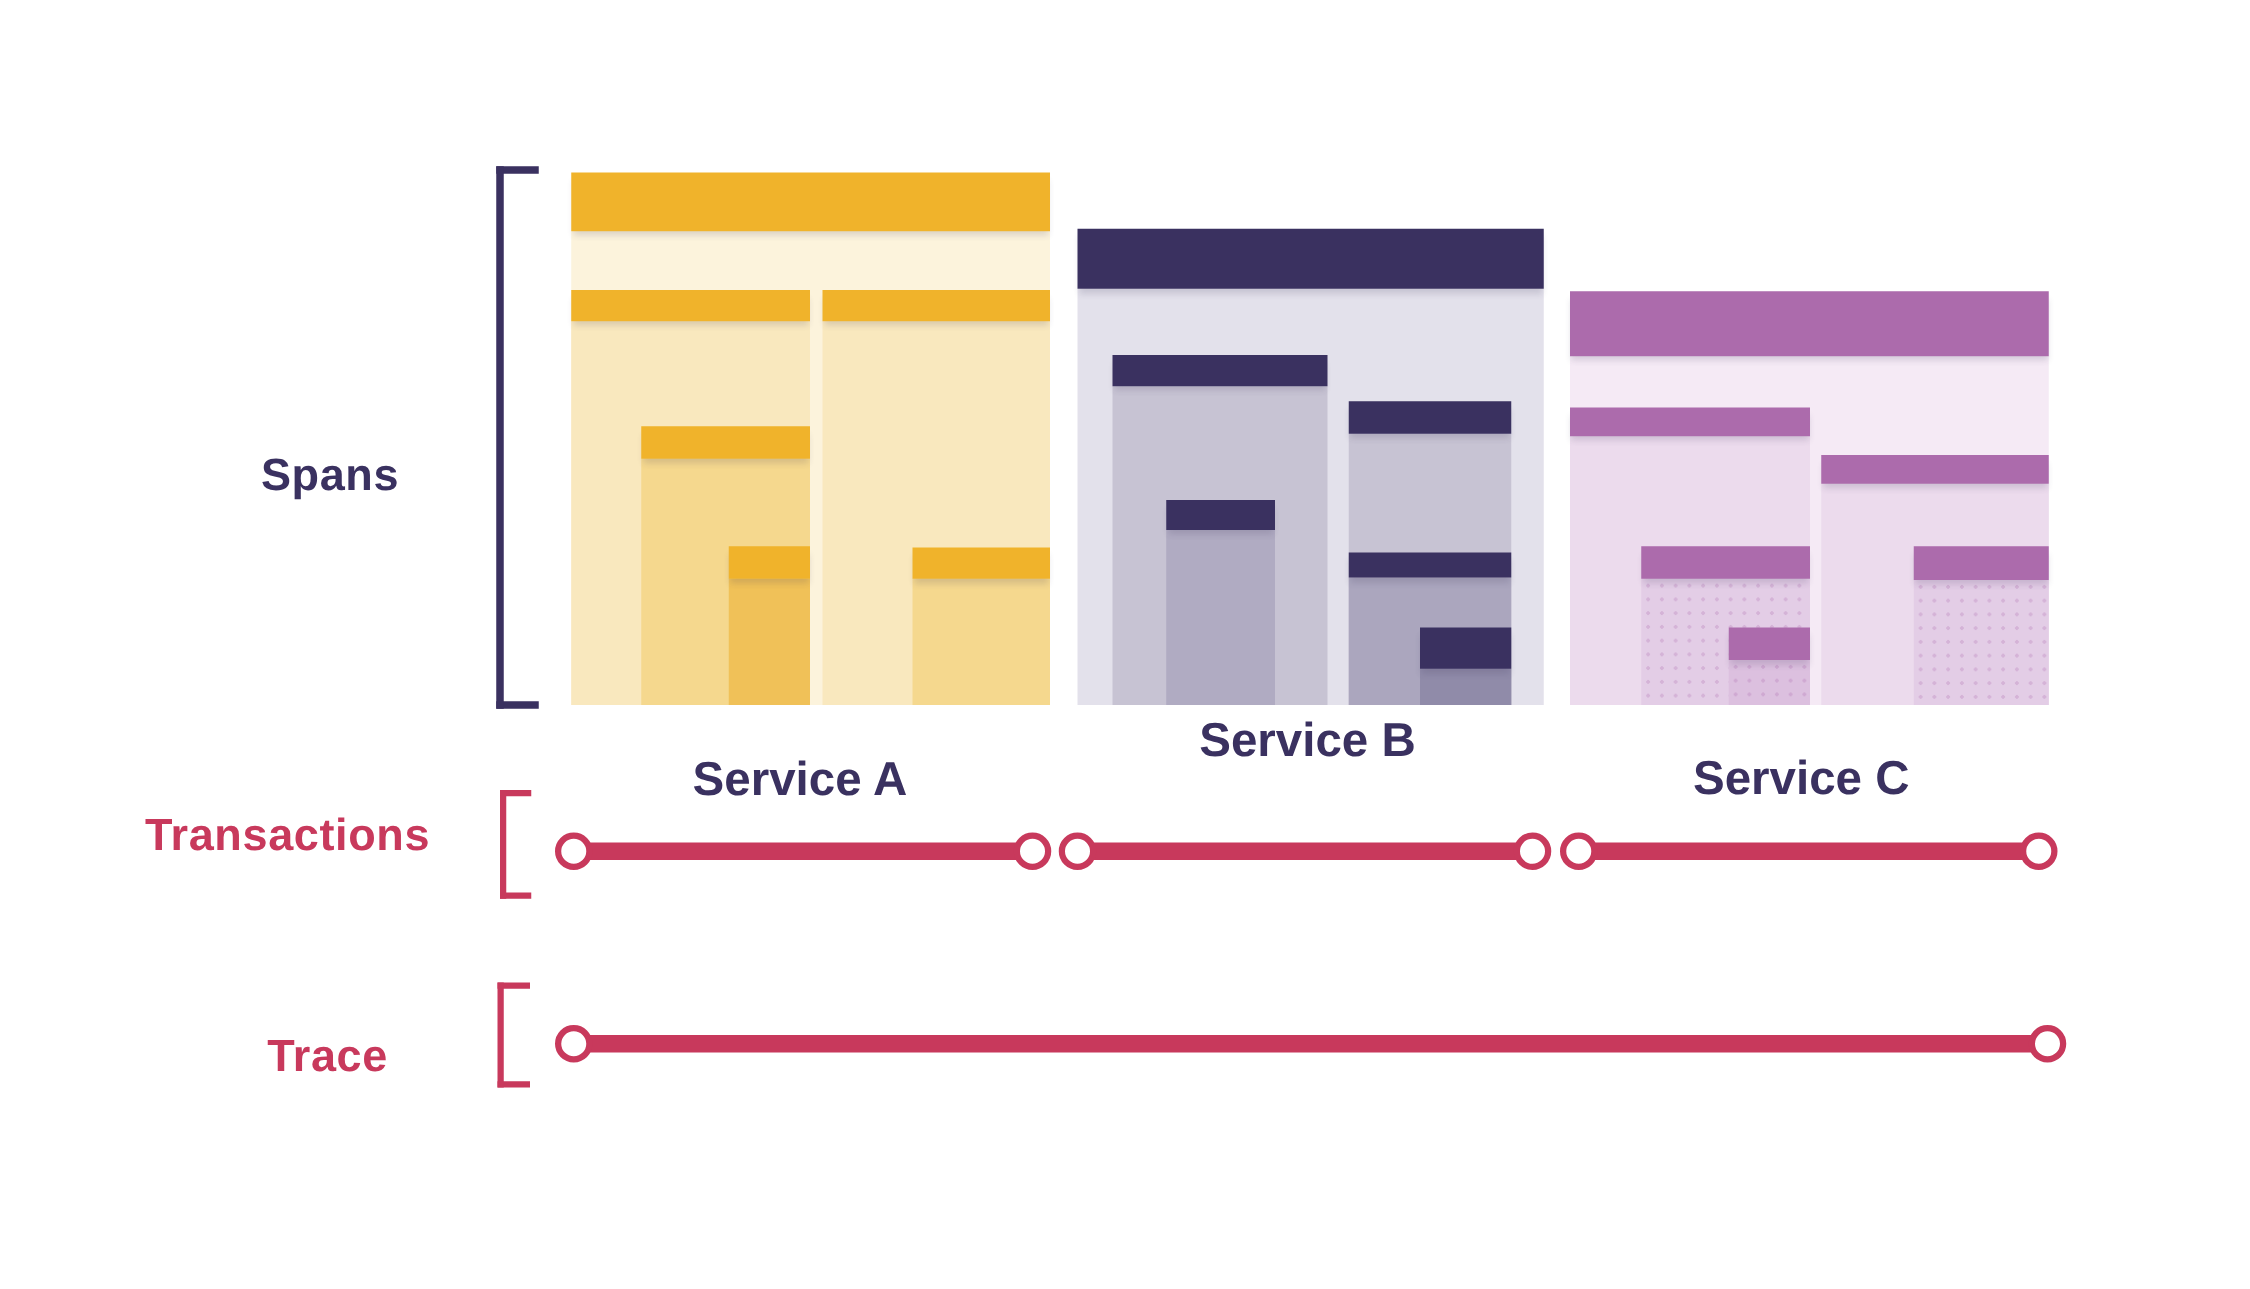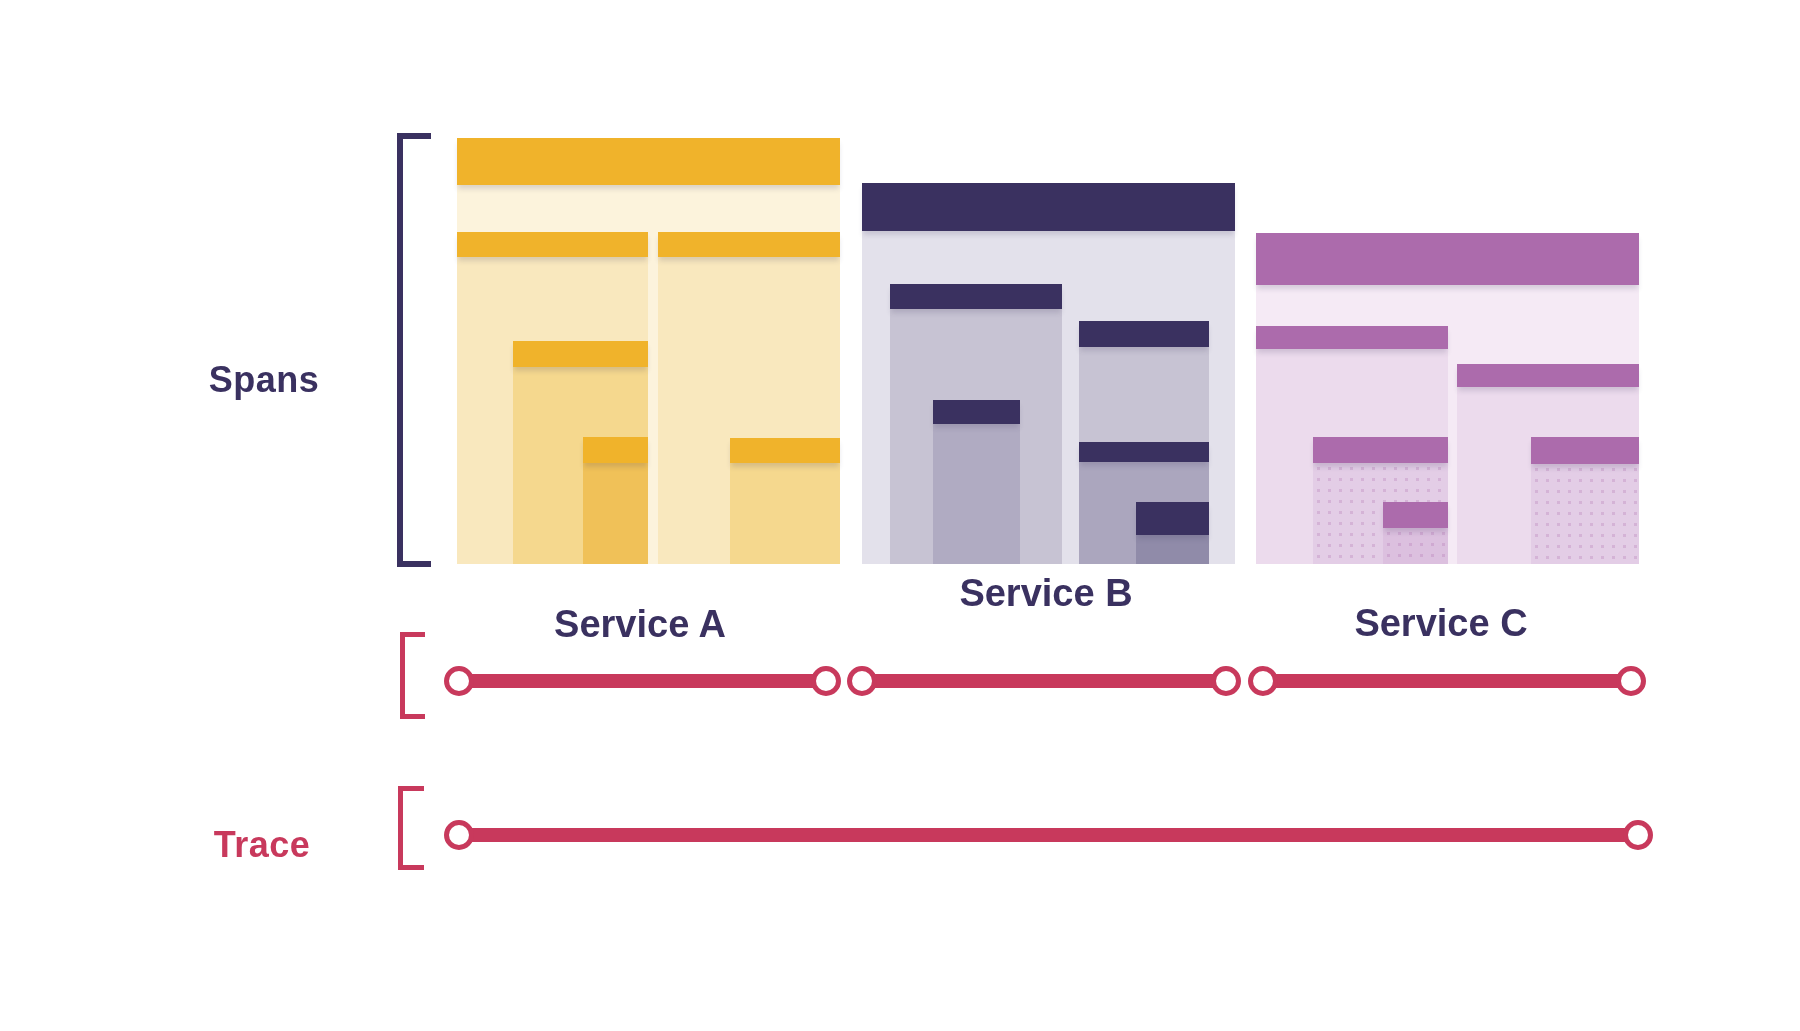--- a/index.html
+++ b/index.html
@@ -52,20 +52,21 @@
     box-sizing: border-box;
     border-radius: 50%;
     background: #ffffff;
   }
 </style>
 </head>
 <body>
 
 <div id="canvas">
   <div class="row-label navy" id="label-spans" style="left: 264px; top: 359px; transform: translateX(-50%);">Spans</div>
+  <div class="row-label red" id="label-transactions" style="left: 230px; top: 647px; transform: translateX(-50%);">Transactions</div>
   <div class="row-label red" id="label-trace" style="left: 262px; top: 824px; transform: translateX(-50%);">Trace</div>
   <div id="diagram-layer">
       <div class="span-body" style="left: 457px; top: 185px; width: 383px; height: 379px; background-color: rgb(252, 243, 220);"></div>
       <div class="span-bar" style="left: 457px; top: 138px; width: 383px; height: 47px; background-color: rgb(240, 179, 43);"></div>
       <div class="span-body" style="left: 457px; top: 257px; width: 191px; height: 307px; background-color: rgb(249, 232, 190);"></div>
       <div class="span-bar" style="left: 457px; top: 232px; width: 191px; height: 25px; background-color: rgb(240, 179, 43);"></div>
       <div class="span-body" style="left: 658px; top: 257px; width: 182px; height: 307px; background-color: rgb(249, 232, 190);"></div>
       <div class="span-bar" style="left: 658px; top: 232px; width: 182px; height: 25px; background-color: rgb(240, 179, 43);"></div>
       <div class="span-body" style="left: 513px; top: 367px; width: 135px; height: 197px; background-color: rgb(245, 216, 142);"></div>
       <div class="span-bar" style="left: 513px; top: 341px; width: 135px; height: 26px; background-color: rgb(240, 179, 43);"></div>

